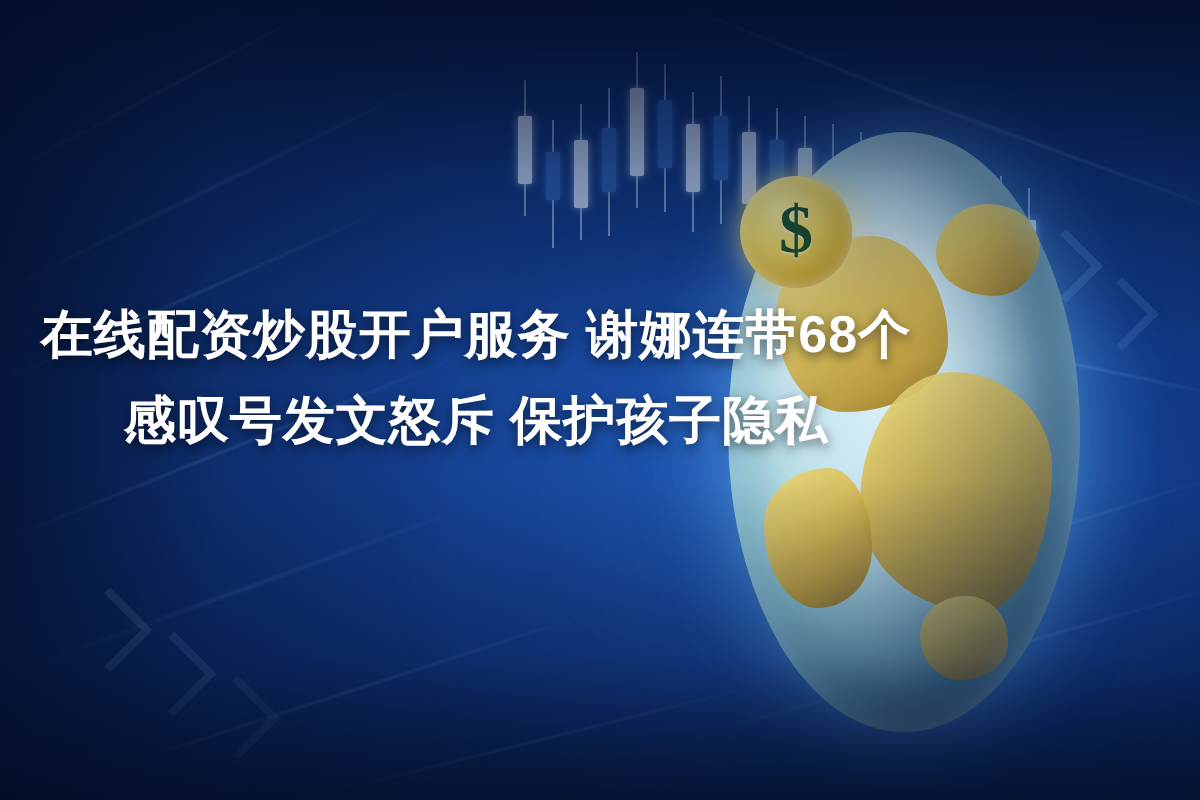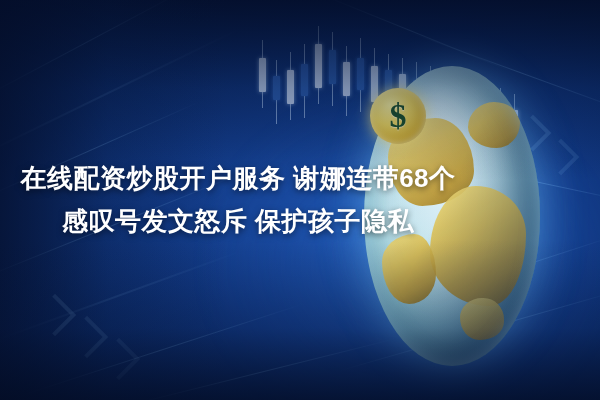--- a/index.html
+++ b/index.html
@@ -187,21 +187,21 @@
     border-right: 4px solid rgba(150,205,255,0.55);
     border-top: 4px solid rgba(150,205,255,0.55);
     transform: rotate(45deg);
     filter: blur(0.3px);
   }
 
   
   .headline {
     position: absolute;
     left: 0;
-    top: 157px;
+    top: 146px;
     width: 476px;
     text-align: center;
     color: #ffffff;
     font-size: 26px;
     line-height: 43px;
     font-weight: bold;
     letter-spacing: 0.5px;
     text-shadow: 0 2px 6px rgba(0,0,0,0.55);
     font-family: "Liberation Sans", sans-serif;
     padding: 0 8px;

